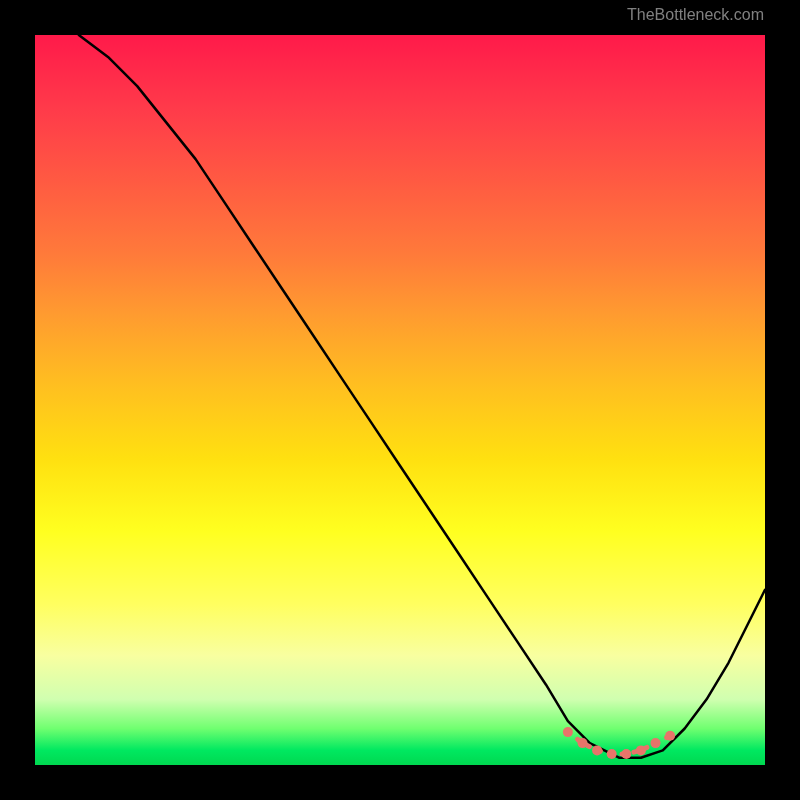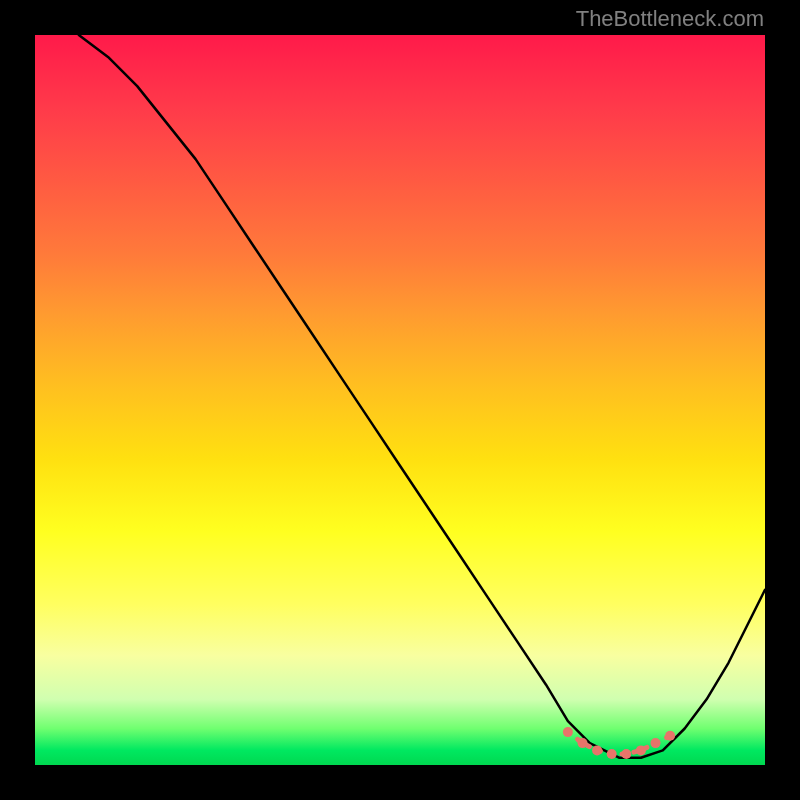--- a/index.html
+++ b/index.html
@@ -38,21 +38,21 @@
       #70ff70 95%,
       #00e860 98%,
       #00d850 100%
     );
   }
   .watermark {
     position: absolute;
     top: 6px;
     right: 36px;
     color: #808080;
-    font-size: 22px;
+    font-size: 16px;
     font-weight: normal;
     z-index: 10;
   }
   svg.curve {
     position: absolute;
     left: 0;
     top: 0;
     width: 730px;
     height: 730px;
     overflow: visible;

